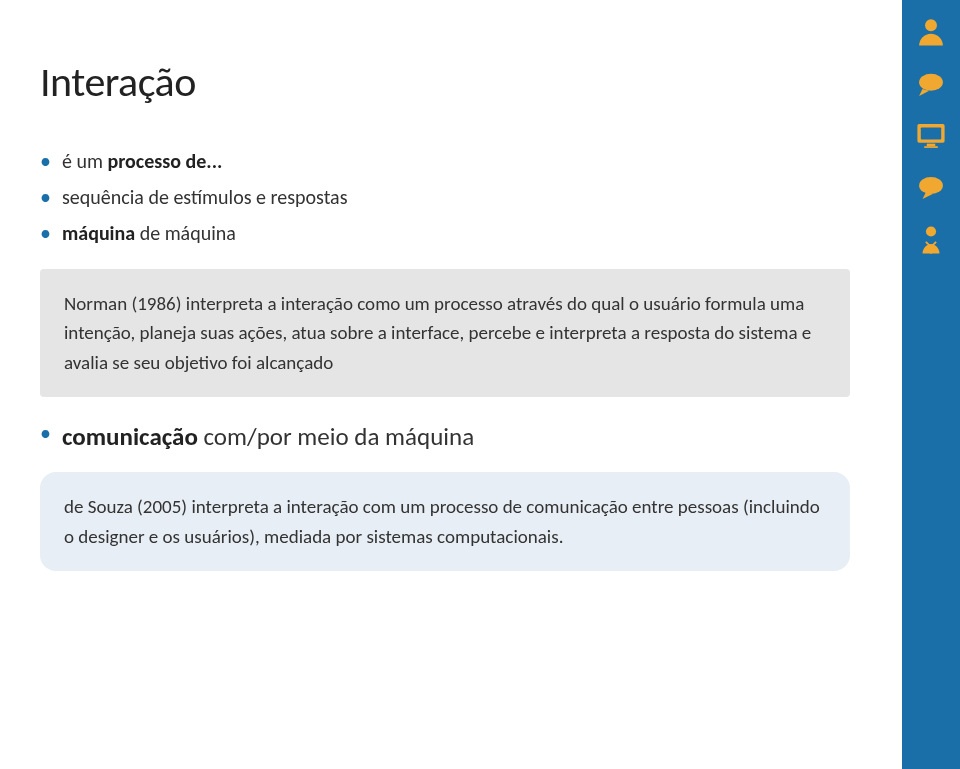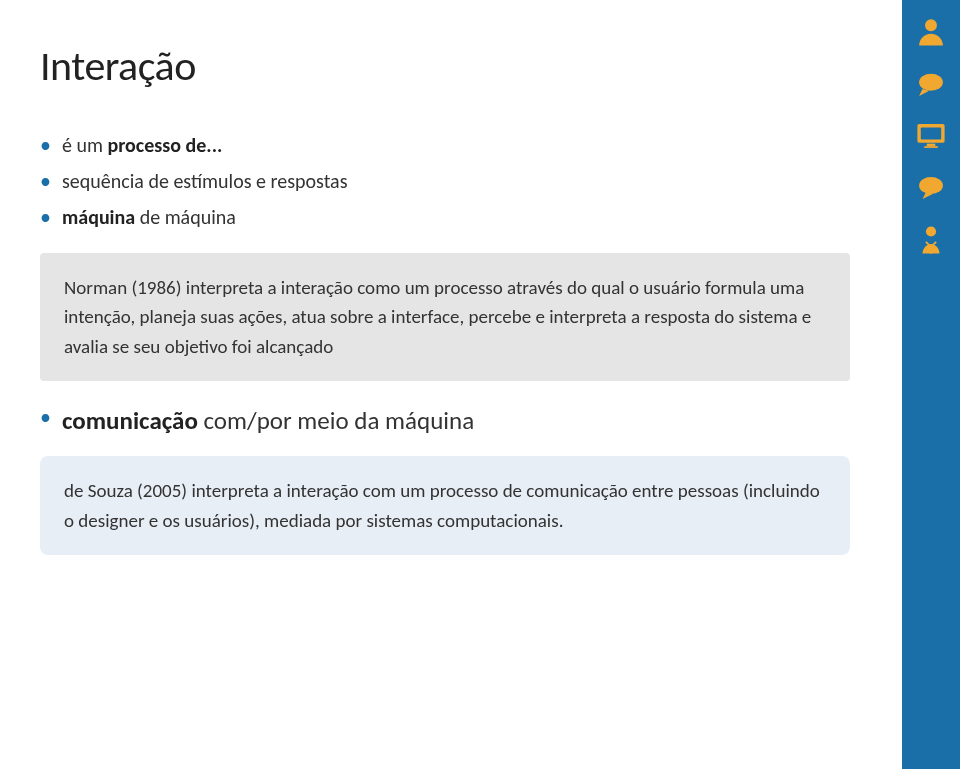--- a/index.html
+++ b/index.html
@@ -36,21 +36,21 @@
       justify-content: center;
       color: #f0a830;
       font-size: 28px;
       line-height: 1;
     }
 
     
     .main {
       position: absolute;
       left: 0;
-      top: 0;
+      top: 16px;
       width: 900px;
       height: 725px;
       padding: 40px 50px 30px 40px;
     }
 
     
     .page-title {
       font-size: 42px;
       font-weight: 300;
       color: #222222;
@@ -125,21 +125,21 @@
     }
 
     .bullet-list-2 li .bold {
       font-weight: 700;
       color: #222222;
     }
 
     
     .souza-box {
       background: #e8eef5;
-      border-radius: 8px;
+      border-radius: 16px;
       padding: 20px 24px;
       margin: 18px 0 0 0;
       font-size: 19px;
       color: #333333;
       line-height: 1.55;
     }
 
     
     .icon-svg {
       width: 34px;

